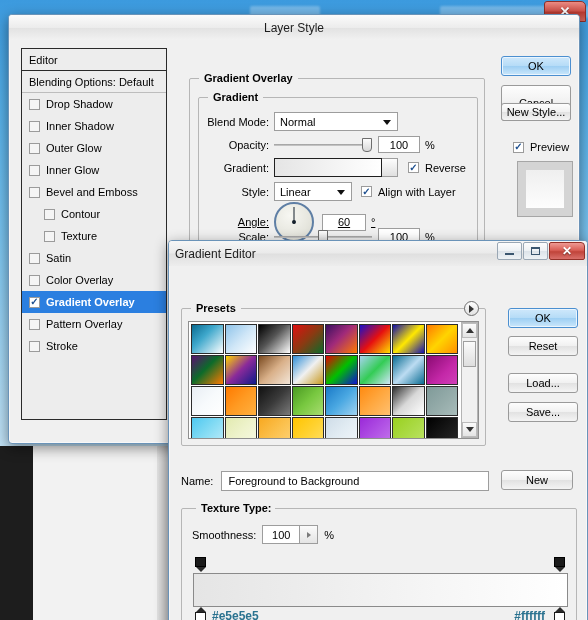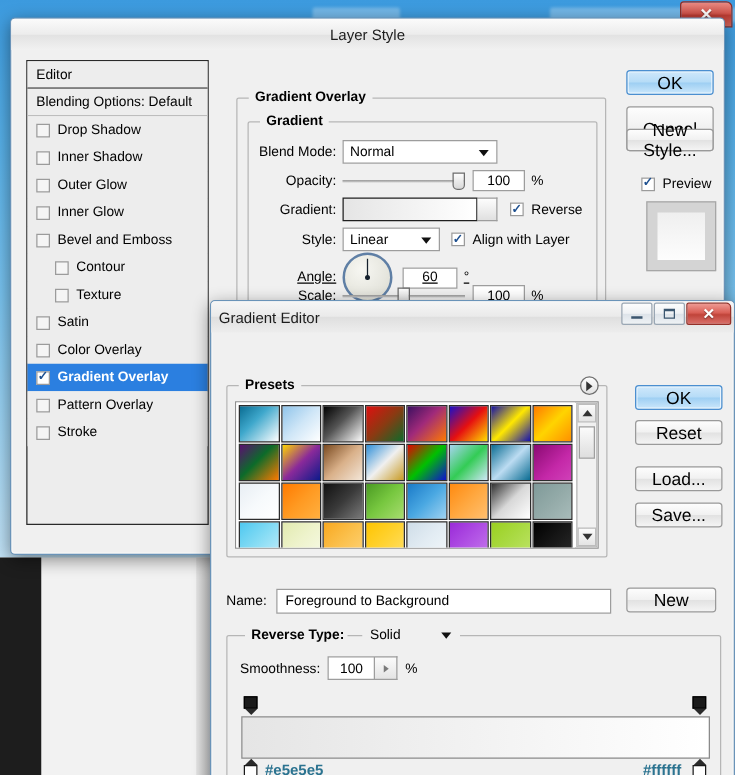--- a/index.html
+++ b/index.html
@@ -179,21 +179,21 @@
   }
   .dial .hub {
     position:absolute; left:50%; top:50%; width:4px; height:4px;
     margin:-2px 0 0 -2px; border-radius:50%; background:#15202c;
   }
 
   
   .btn {
     border:1px solid #9a9a9a; border-radius:3px;
     background:linear-gradient(180deg,#fdfdfd 0%,#f1f1f1 48%,#e2e2e2 52%,#f4f4f4 100%);
-    font-size:14px; text-align:center;
+    font-size:11px; text-align:center;
     display:flex; align-items:center; justify-content:center;
   }
   .btn.default {
     border:1px solid #4b8fd0;
     background:linear-gradient(180deg,#cfe8fb 0%,#b6dcf7 48%,#9ecff3 52%,#cbe7fb 100%);
     box-shadow:0 0 0 1px #eaf5fe inset;
   }
   #ls-preview-thumb {
     border:1px solid #a6a6a6; background:#d4d4d4;
     display:flex; align-items:center; justify-content:center;
@@ -495,25 +495,21 @@
       </div>
     </div>
 
     <div class="row" style="left:12px; top:205px; width:330px;">
       <span>Name:</span>
       <div class="textfield" style="margin-left:8px; width:268px;">Foreground to Background</div>
     </div>
     <div class="btn" style="position:absolute; left:332px; top:204px; width:72px; height:20px;">New</div>
 
     <div class="group" style="left:12px; top:242px; width:396px; height:140px;">
-      <div class="legend" style="left:14px; padding-right:3px;">Reverse Type:</div>
-      <div class="select" style="position:absolute; left:108px; top:-11px; width:78px; background:#f0f0f0; border-color:#f0f0f0;">
-        <span>Solid</span>
-        <span class="car"></span>
-      </div>
+      <div class="legend" style="left:14px; padding-right:3px;">Texture Type:</div>
 
       <div class="row" style="left:10px; top:16px;">
         <span>Smoothness:</span>
         <div class="numbox" style="margin-left:6px; width:38px; height:19px;">100</div>
         <div class="spinbtn" style="height:19px;">
           <span class="tri-right-sm"></span>
         </div>
         <span style="margin-left:6px;">%</span>
       </div>
 

